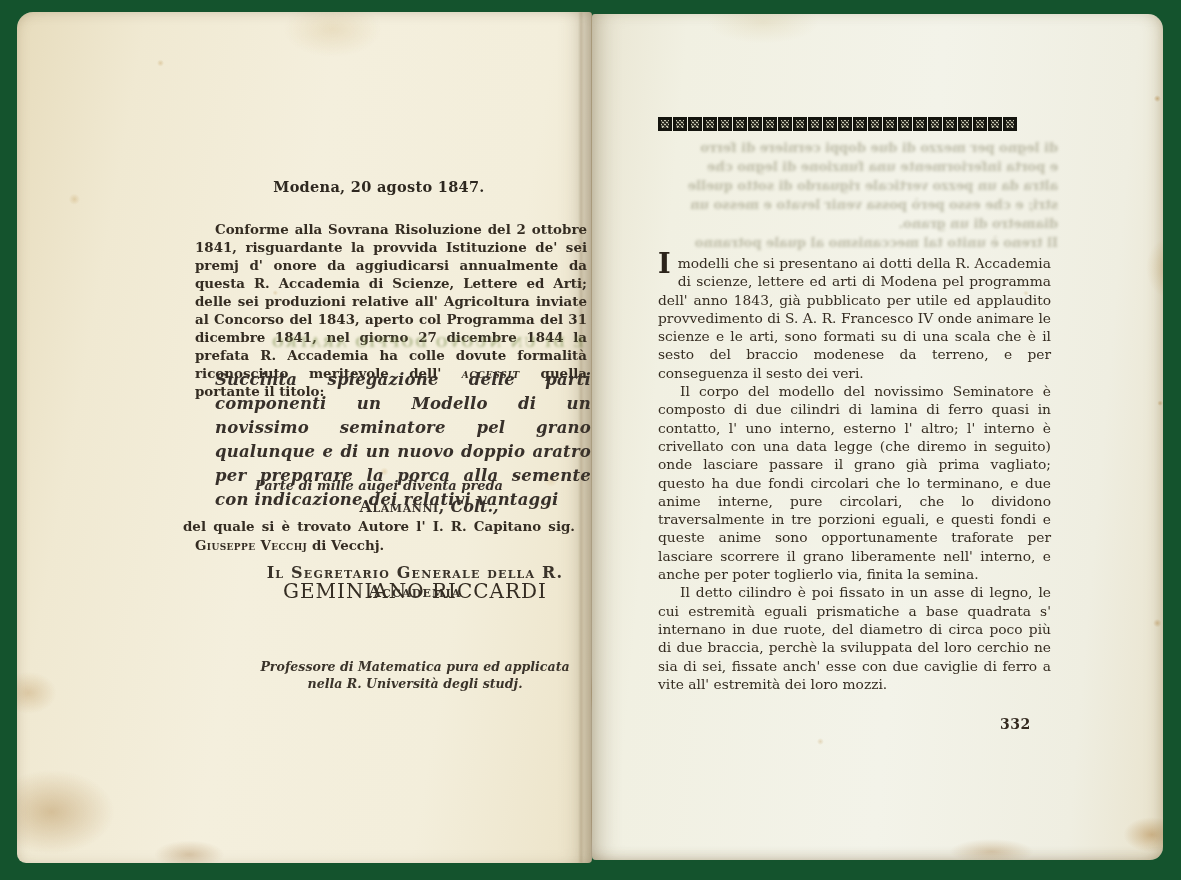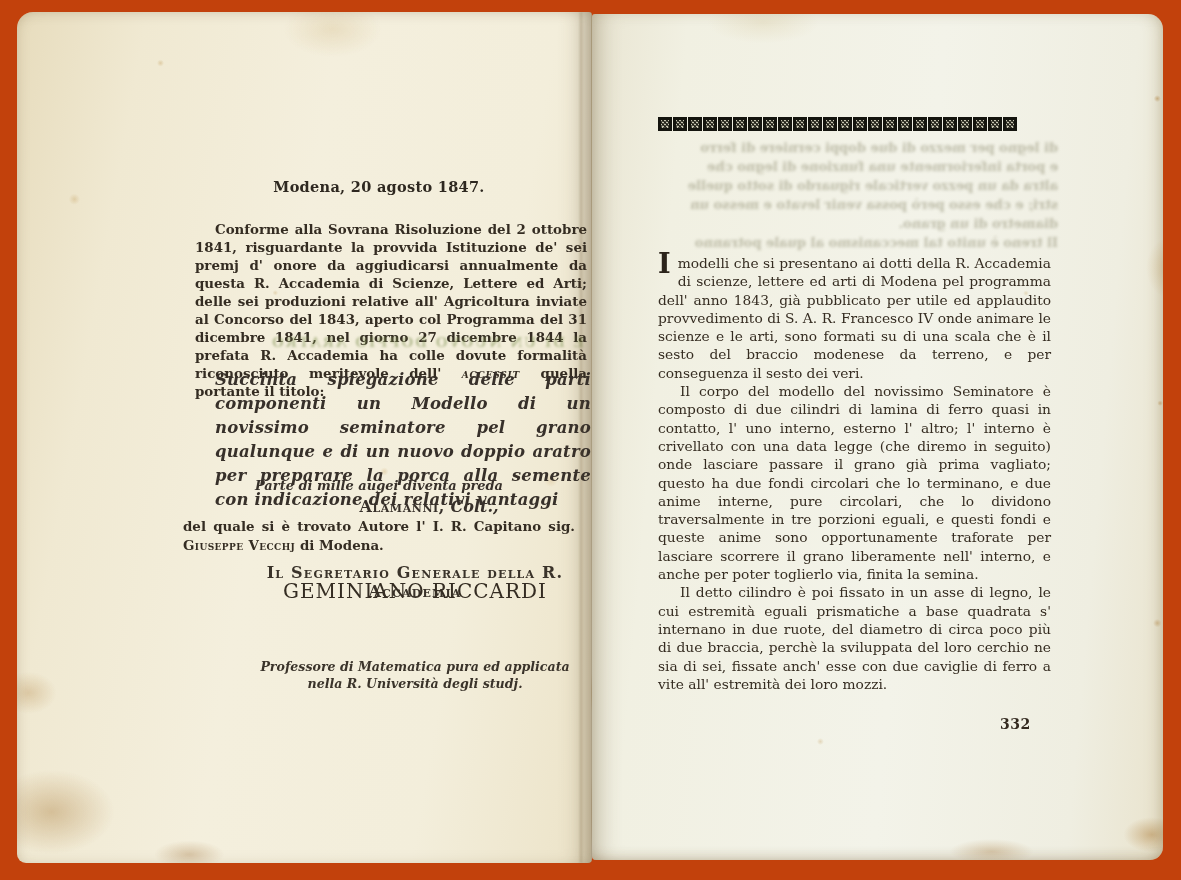--- a/index.html
+++ b/index.html
@@ -1,21 +1,21 @@
 <!DOCTYPE html>
 <html><head>
 <meta charset="utf-8">
 <style>
   html,body{margin:0;padding:0;}
   body{
     width:1181px;height:880px;overflow:hidden;
     background:#0b0e1a;
     font-family:"DejaVu Serif", serif;
   }
-  .scan{position:relative;width:1181px;height:880px;background:#c2410c;overflow:hidden;}
+  .scan{position:relative;width:1181px;height:880px;background:#14532d;overflow:hidden;}
 
   
   .page{position:absolute;top:12px;height:851px;}
   .page-left{
     left:17px;width:574px;
     border-radius:16px 3px 4px 9px;
     border-right:1px solid rgba(90,70,40,.45);
     background:
       radial-gradient(ellipse 90px 60px at 6% 94%, rgba(160,110,40,.35), rgba(160,110,40,0) 70%),
       radial-gradient(ellipse 40px 30px at 2% 80%, rgba(170,120,50,.28), rgba(170,120,50,0) 70%),
@@ -63,21 +63,21 @@
   .lp-epi-intro{position:absolute;left:166px;top:446px;width:392px;
     font-weight:700;font-size:13.4px;color:#342c22;}
   .lp-epi{position:absolute;left:166px;top:466px;width:392px;text-align:center;
     font-style:italic;font-weight:700;font-size:13px;color:#37302a;}
   .lp-attr{position:absolute;left:216px;top:485px;width:392px;text-align:center;
     font-size:16px;color:#37302a;}
   .sc{font-variant:small-caps;letter-spacing:.6px;font-weight:700;}
   .it{font-style:italic;font-weight:700;}
   .lp-author{position:absolute;left:166px;top:505px;width:392px;margin:0;
     font-weight:700;font-size:13.4px;line-height:19px;color:#342c22;text-align:justify;}
-  .sc-bold{font-variant:small-caps;font-weight:700;letter-spacing:.4px;}
+  .sc-bold{font-variant:small-caps;font-weight:700;letter-spacing:.4px;margin-left:12px;}
   .lp-secr{position:absolute;left:203px;top:551px;width:390px;text-align:center;
     font-variant:small-caps;font-weight:700;font-size:16px;letter-spacing:1.2px;color:#3a332a;}
   .lp-name{position:absolute;left:203px;top:567px;width:390px;text-align:center;
     font-size:20px;letter-spacing:1px;color:#342c22;}
   .lp-role{position:absolute;left:203px;top:623px;width:390px;text-align:center;
     font-style:italic;font-weight:600;font-size:12.6px;line-height:16.5px;color:#3a332a;margin-top:24px;}
 
   
   .bleed{position:absolute;pointer-events:none;}
   .lp-bleed1{left:250px;top:322px;width:320px;text-align:center;
@@ -116,21 +116,21 @@
 
     <div class="bleed lp-bleed1">E DI UN NUOVO DOPPIO ARATRO</div>
 
     <p class="lp-title">Succinta spiegazione delle parti componenti un Modello di un novissimo seminatore pel grano qualunque e di un nuovo doppio aratro per preparare la porca alla semente con indicazione dei relativi vantaggi</p>
 
 
     <div class="lp-epi">Parte di mille augei diventa preda</div>
 
     <div class="lp-attr"><span class="sc">Alamanni,</span><span class="it"> Colt.,</span></div>
 
-    <p class="lp-author"><span>del quale si è trovato Autore l' I. R. Capitano sig. </span><span class="sc-bold">Giuseppe Vecchj</span><span> di Modena.</span></p>
+    <p class="lp-author"><span>del quale si è trovato Autore l' I. R. Capitano sig. </span><span class="sc-bold">Giuseppe Vecchj</span><span> di Vecchj.</span></p>
 
     <div class="lp-secr">Il Segretario Generale della R. Accademia</div>
     <div class="lp-name">GEMINIANO RICCARDI</div>
     <div class="lp-role">
       <div>Professore di Matematica pura ed applicata</div>
       <div>nella R. Università degli studj.</div>
     </div>
   </div>
 
   <div class="page page-right">

